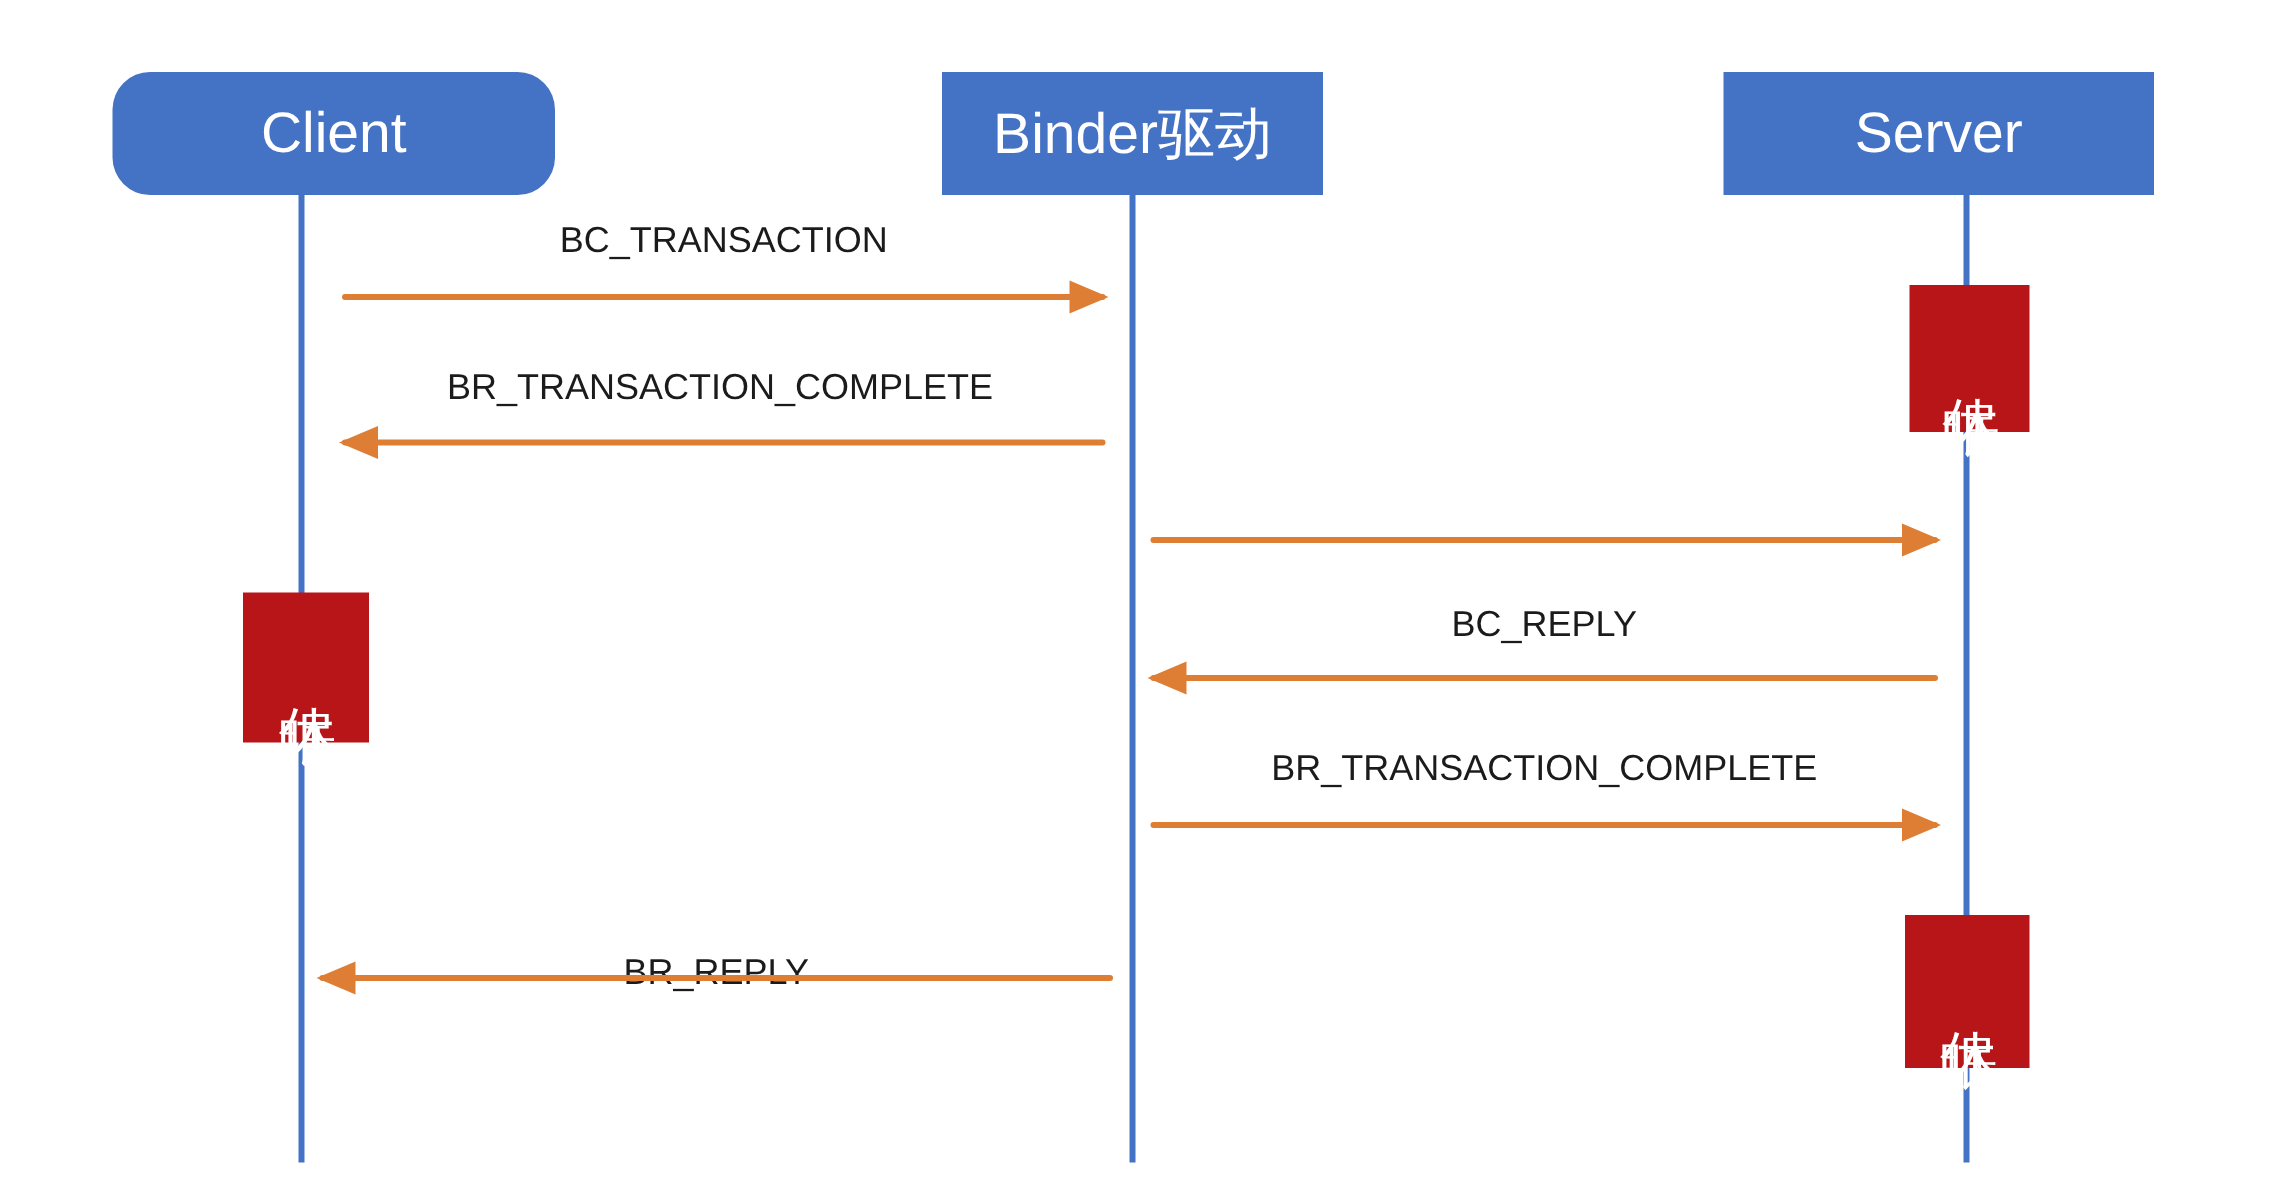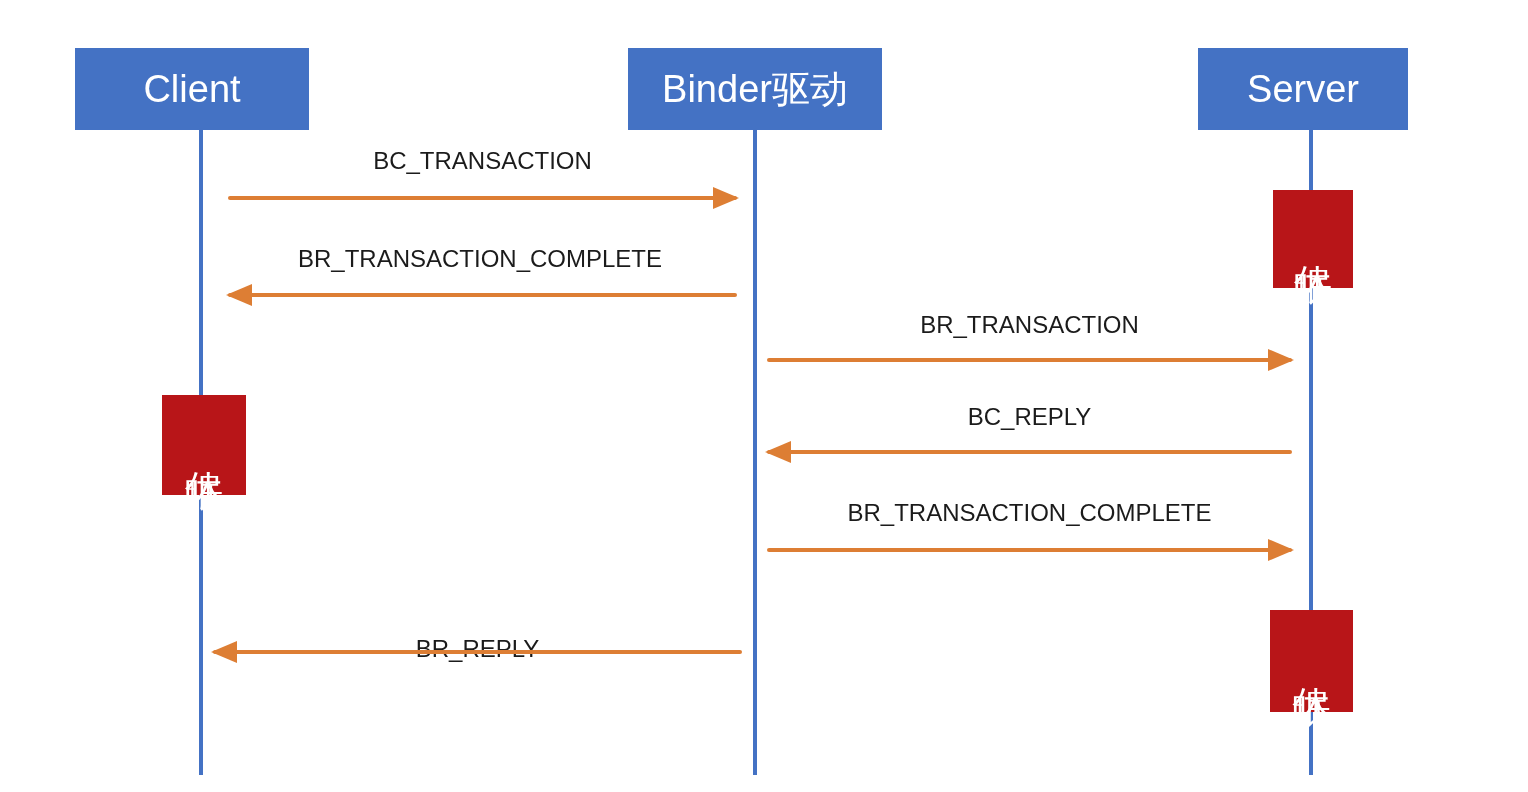--- a/index.html
+++ b/index.html
@@ -30,23 +30,23 @@
     top: 48px;
     height: 82px;
     background: var(--actor-fill);
     color: var(--actor-text);
     display: flex;
     align-items: center;
     justify-content: center;
     font-size: 38px;
     z-index: 3;
   }
-  #actor-client { left: 75px;   width: 234px; }
+  #actor-client { left: 75px;   width: 295px; border-radius: 25px; }
   #actor-binder { left: 628px;  width: 254px; text-align: center; }
-  #actor-server { left: 1198px; width: 210px; }
+  #actor-server { left: 1149px; width: 287px; }
 
   
   .lifeline {
     position: absolute;
     top: 130px;
     height: 645px;
     width: 4px;
     background: var(--lifeline);
     z-index: 1;
   }
@@ -137,21 +137,20 @@
   <div class="lifeline" id="lifeline-client"></div>
   <div class="lifeline" id="lifeline-binder"></div>
   <div class="lifeline" id="lifeline-server"></div>
 
   <div class="msg-label" id="msg1-label">BC_TRANSACTION</div>
   <div class="msg-line arrow-right" id="msg1-line"></div>
 
   <div class="msg-label" id="msg2-label">BR_TRANSACTION_COMPLETE</div>
   <div class="msg-line arrow-left" id="msg2-line"></div>
 
-  <div class="msg-label" id="msg3-label">BR_TRANSACTION</div>
   <div class="msg-line arrow-right" id="msg3-line"></div>
 
   <div class="msg-label" id="msg4-label">BC_REPLY</div>
   <div class="msg-line arrow-left" id="msg4-line"></div>
 
   <div class="msg-label" id="msg5-label">BR_TRANSACTION_COMPLETE</div>
   <div class="msg-line arrow-right" id="msg5-line"></div>
 
   <div class="msg-label" id="msg6-label">BR_REPLY</div>
   <div class="msg-line arrow-left" id="msg6-line"></div>

